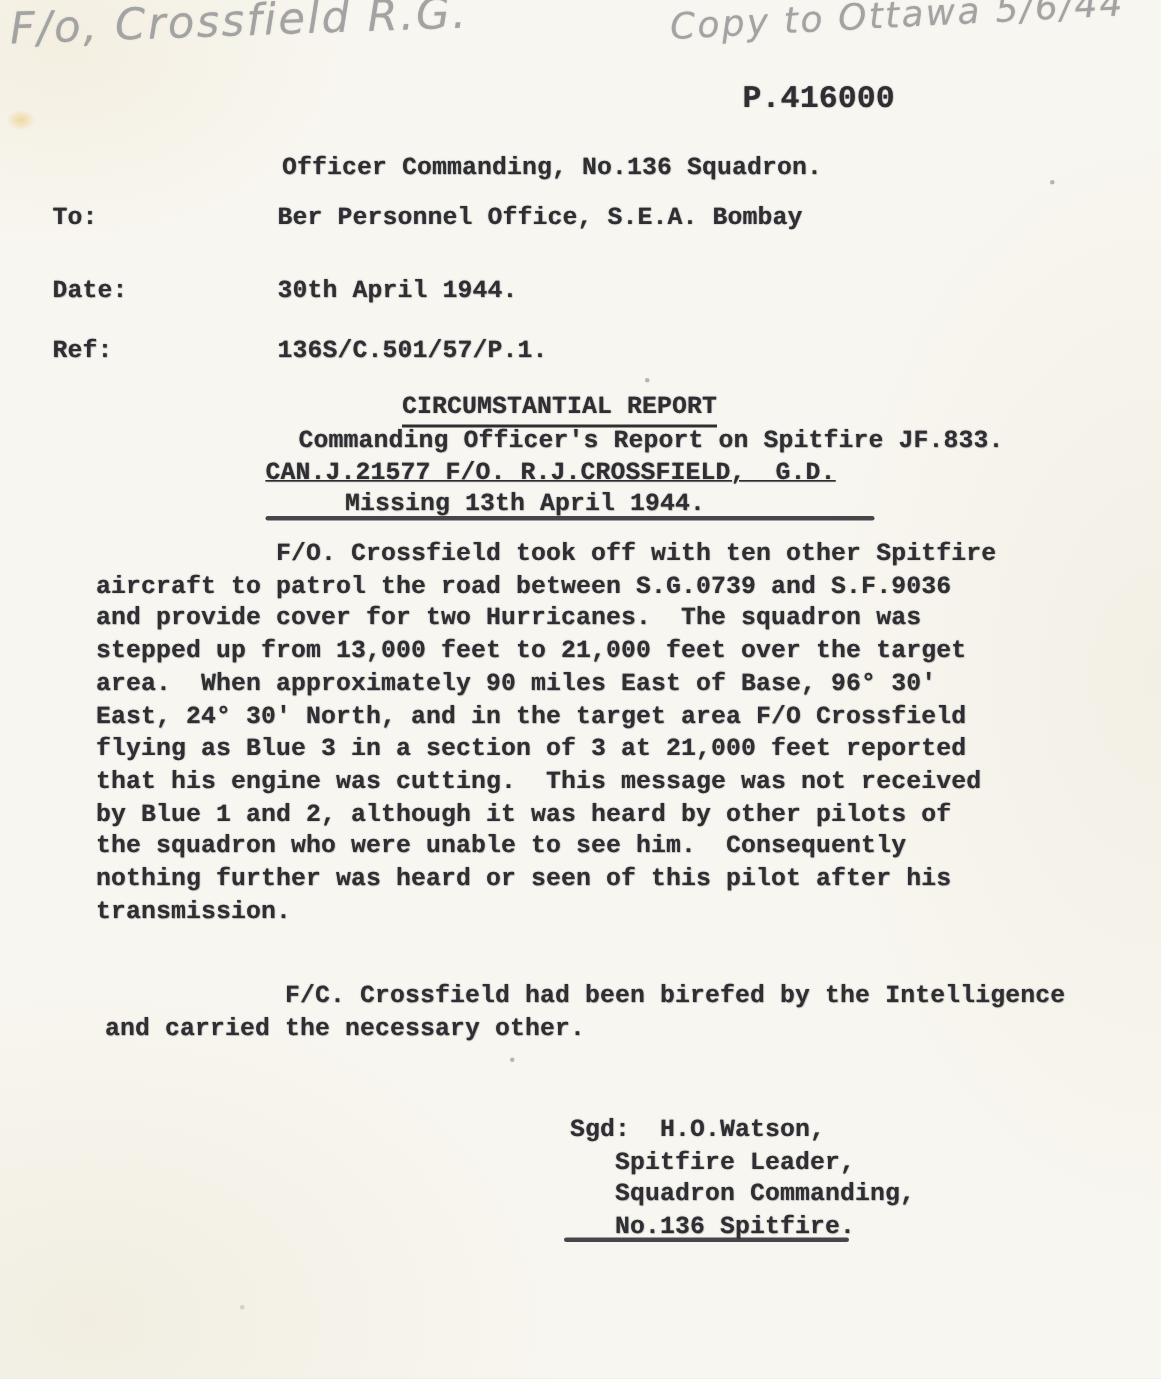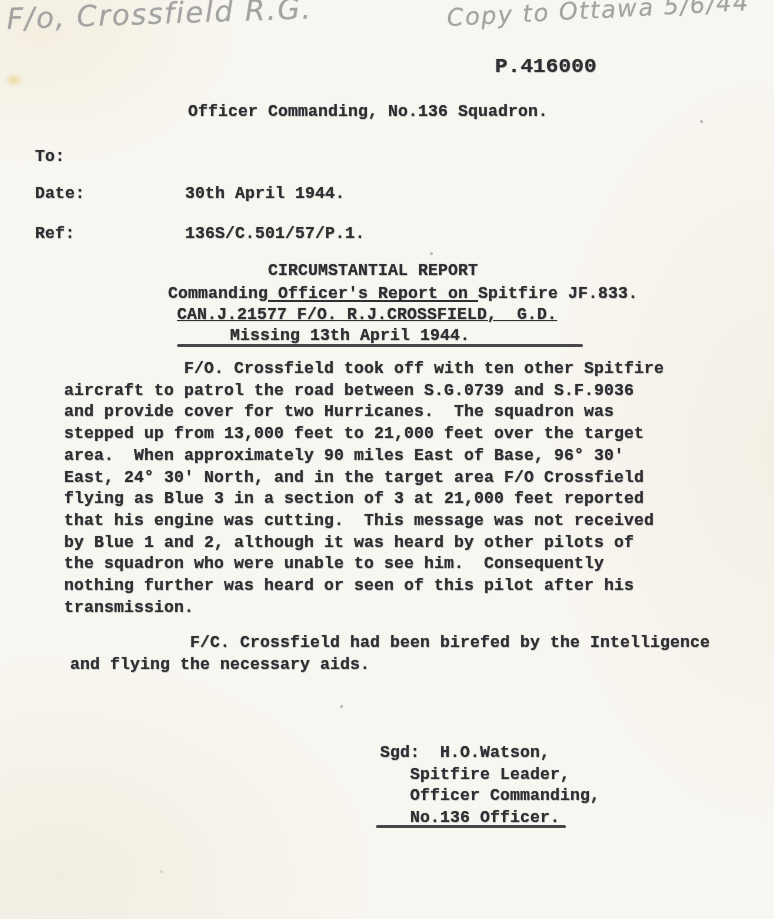--- a/index.html
+++ b/index.html
@@ -39,69 +39,70 @@
     white-space:pre;
     letter-spacing:1.5px;
     text-shadow:0 0 1px rgba(150,150,150,.4);
   }
   .hand-left{left:6px;top:2px;font-size:29px;transform:rotate(-2deg);transform-origin:left top;}
   .hand-right{left:446px;top:4px;font-size:24px;transform:rotate(-3deg);transform-origin:left top;}
   .file-number{left:455px;top:56px;font-size:21px;margin-left:40px;}
   .from-line{left:188px;top:101px;text-align:center;}
   .field-label{left:35px;}
   .field-value{left:185px;}
-  .row-to{top:146px;}
+  .row-to{top:134px;}
   .row-date{top:183px;}
   .row-ref{top:223px;text-align:center;}
-  .title-heading{left:268px;top:260px;border-bottom:2.5px solid var(--ink);padding-bottom:18px;}
-  .title-line1{left:168px;top:283px;}
+  .title-heading{left:268px;top:260px;border-bottom:2.5px solid var(--ink);padding-bottom:1px;}
+  .title-line1{left:199px;top:283px;}
   .title-line2{left:177px;top:304px;text-decoration:underline;}
   .title-line3{left:230px;top:325px;}
   .rule{
     position:absolute;height:3px;background:var(--ink);opacity:.88;border-radius:2px;
   }
   .rule-missing{left:177px;top:344px;width:406px;}
   .rule-signature{left:376px;top:825px;width:190px;}
   .para1{left:64px;top:358px;}
-  .para2{left:70px;top:632px;}
+  .para2{left:70px;top:653px;}
   .signature{left:348px;top:742px;margin-left:32px;}
   .speck{position:absolute;width:3px;height:3px;border-radius:50%;background:rgba(60,60,60,.35);}
 </style>
 </head>
 <body>
 
 <div class="page">
 
   <div class="hand hand-left">F/o, Crossfield R.G.</div>
 
   <div class="hand hand-right">Copy to Ottawa 5/6/44</div>
 
   <div class="typed file-number">P.416000</div>
 
   <div class="typed from-line">Officer Commanding, No.136 Squadron.</div>
 
   <div class="typed field-label row-to">To:</div>
+  <div class="typed field-value row-to">Ber Personnel Office, S.E.A. Bombay</div>
 
   <div class="typed field-label row-date">Date:</div>
   <div class="typed field-value row-date">30th April 1944.</div>
 
   <div class="typed field-label row-ref">Ref:</div>
   <div class="typed field-value row-ref">136S/C.501/57/P.1.</div>
 
   <div class="typed title-heading">CIRCUMSTANTIAL REPORT</div>
   <div class="typed title-line1">Commanding Officer's Report on Spitfire JF.833.</div>
   <div class="typed title-line2">CAN.J.21577 F/O. R.J.CROSSFIELD,  G.D.</div>
   <div class="typed title-line3">Missing 13th April 1944.</div>
   <div class="rule rule-missing"></div>
 
   <div class="typed para1"><div>            F/O. Crossfield took off with ten other Spitfire</div><div>aircraft to patrol the road between S.G.0739 and S.F.9036</div><div>and provide cover for two Hurricanes.  The squadron was</div><div>stepped up from 13,000 feet to 21,000 feet over the target</div><div>area.  When approximately 90 miles East of Base, 96° 30'</div><div>East, 24° 30' North, and in the target area F/O Crossfield</div><div>flying as Blue 3 in a section of 3 at 21,000 feet reported</div><div>that his engine was cutting.  This message was not received</div><div>by Blue 1 and 2, although it was heard by other pilots of</div><div>the squadron who were unable to see him.  Consequently</div><div>nothing further was heard or seen of this pilot after his</div><div>transmission.</div></div>
 
-  <div class="typed para2"><div>            F/C. Crossfield had been birefed by the Intelligence</div><div>and flying the necessary aids.</div></div>
+  <div class="typed para2"><div>            F/C. Crossfield had been birefed by the Intelligence</div><div>and carried the necessary other.</div></div>
 
-  <div class="typed signature"><div>Sgd:  H.O.Watson,</div><div>   Spitfire Leader,</div><div>   Officer Commanding,</div><div>   No.136 Officer.</div></div>
+  <div class="typed signature"><div>Sgd:  H.O.Watson,</div><div>   Spitfire Leader,</div><div>   Squadron Commanding,</div><div>   No.136 Spitfire.</div></div>
   <div class="rule rule-signature"></div>
 
   <div class="speck" style="left:430px;top:252px;"></div>
   <div class="speck" style="left:700px;top:120px;"></div>
   <div class="speck" style="left:340px;top:705px;"></div>
   <div class="speck" style="left:160px;top:870px;opacity:.5"></div>
 
 </div>
 
 </body></html>

